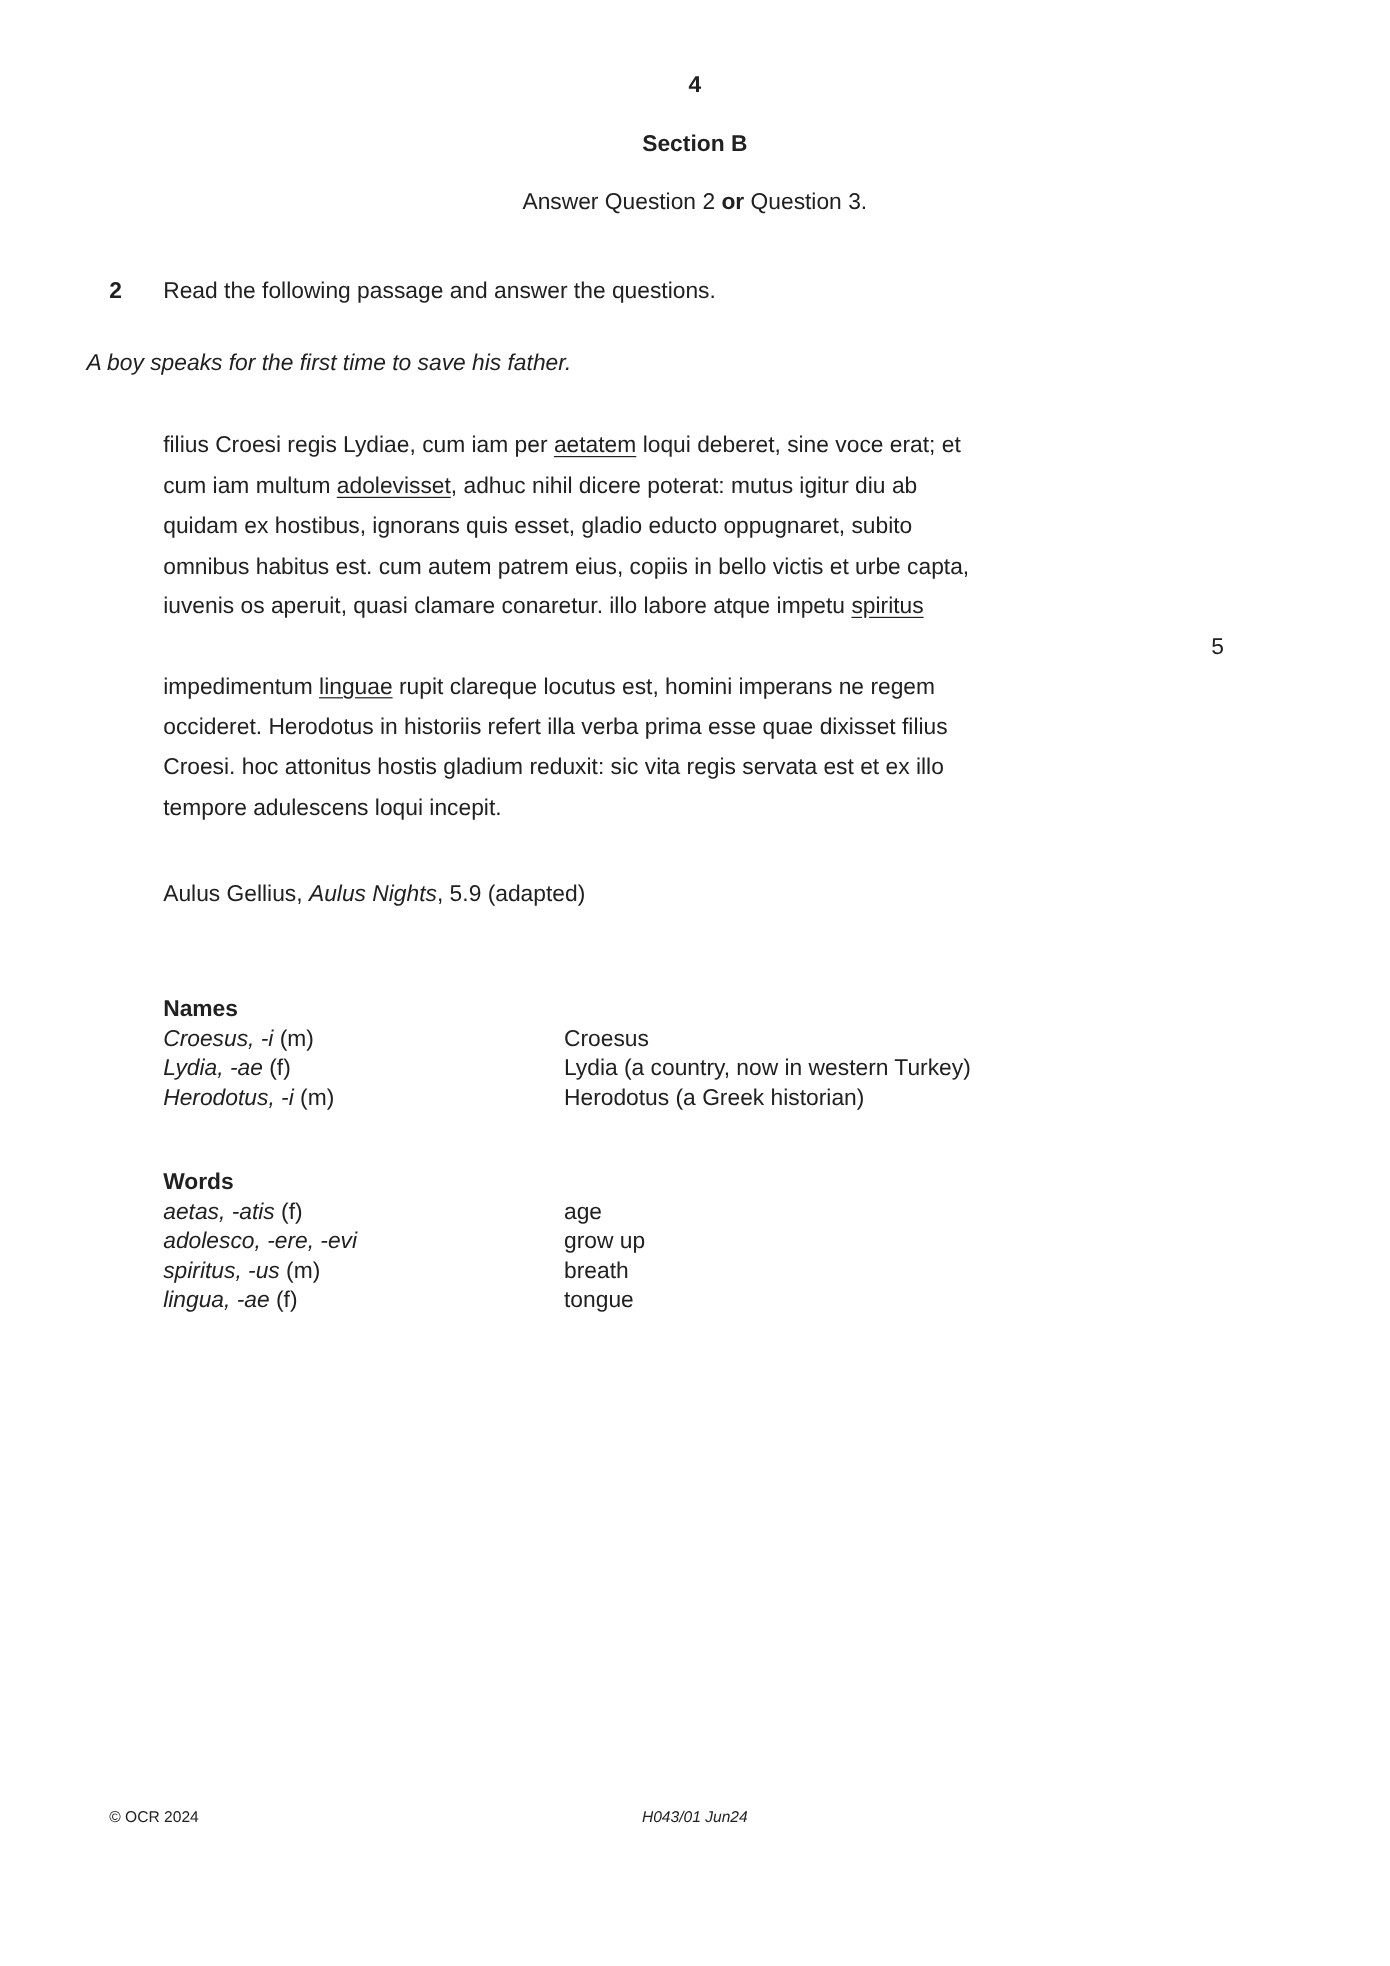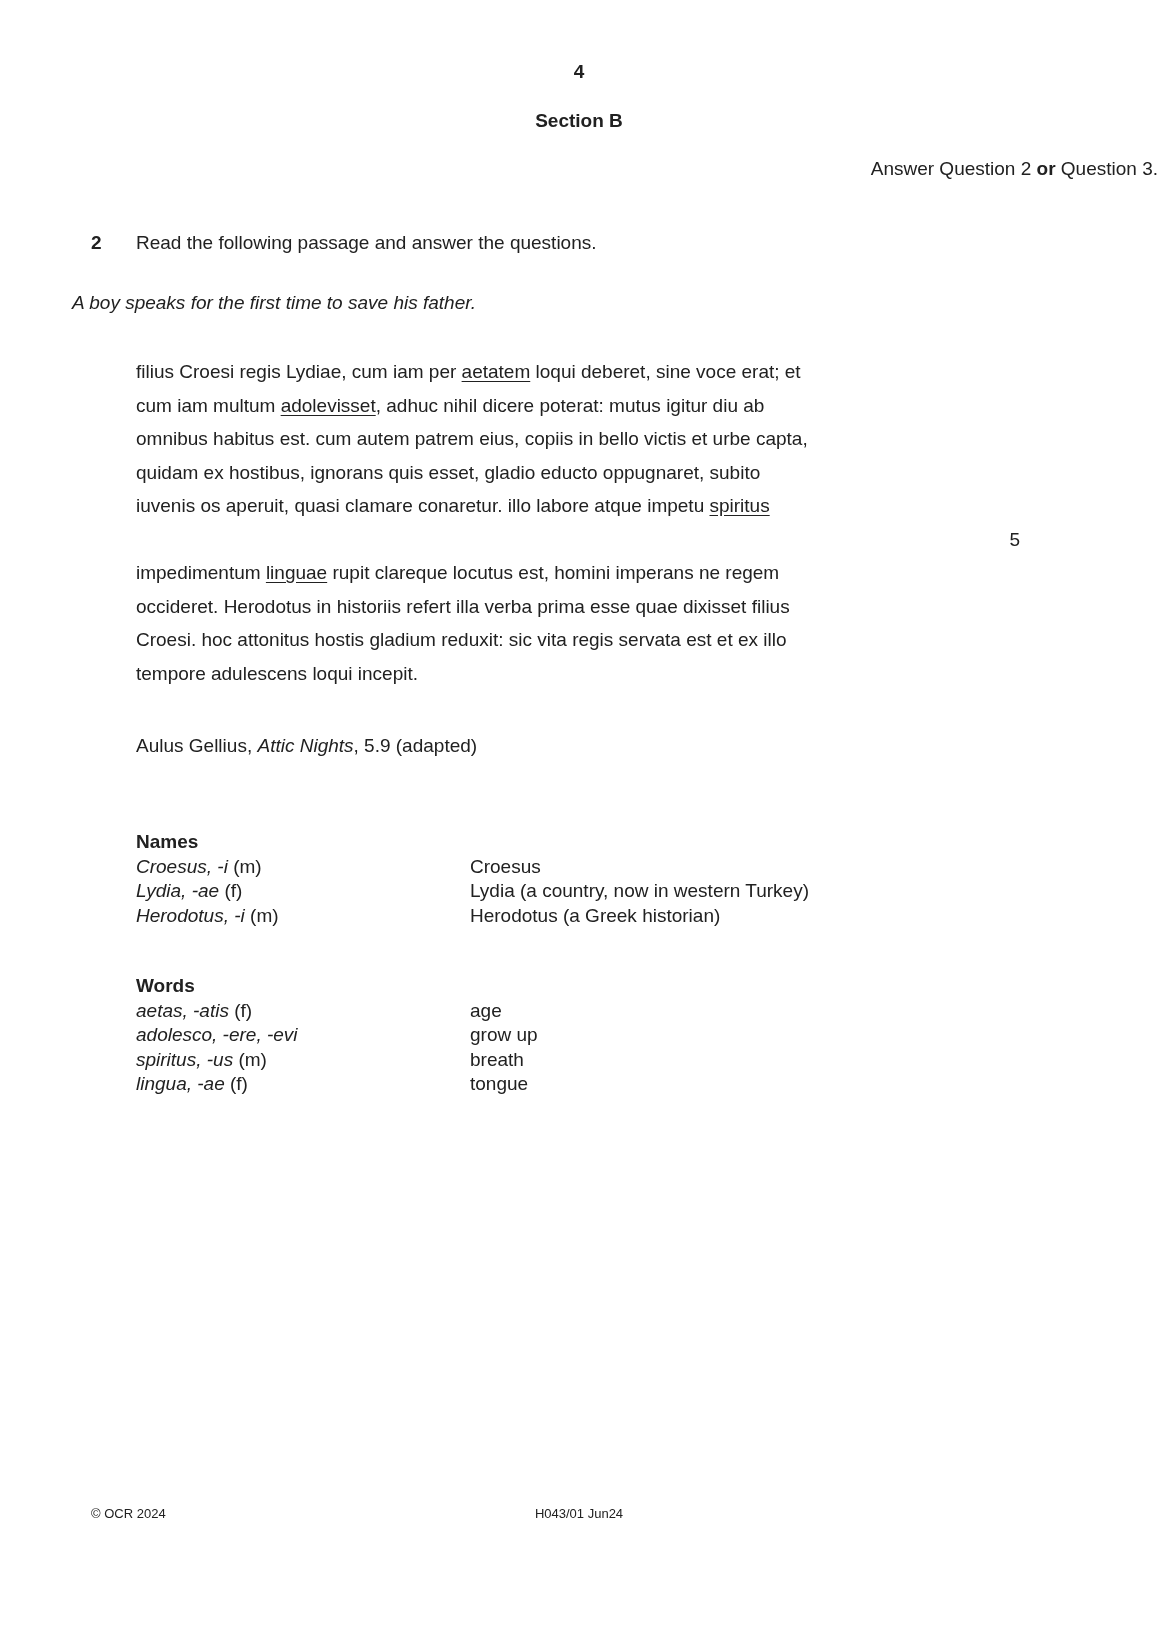--- a/index.html
+++ b/index.html
@@ -15,21 +15,21 @@
     position: relative;
     width: 1158px;
     height: 1638px;
     padding-top: 60px;
     font-size: 19px;
     line-height: 24px;
   }
   .center { text-align: center; }
   .page-number { font-weight: 700; }
   .section-title { font-weight: 700; margin-top: 25px; }
-  .instruction { margin-top: 24px; text-align: right; }
+  .instruction { margin-top: 24px; }
 
   .question-row { display: flex; margin-top: 50px; padding-left: 91px; }
   .q-num { font-weight: 700; width: 45px; flex: 0 0 45px; }
   .q-prompt { flex: 1; }
 
   .intro { margin-top: 36px; margin-left: 72px; font-style: italic; }
 
   .passage { margin-top: 40px; margin-left: 136px; }
   .p-line { display: flex; width: 884px; line-height: 33.5px; flex-direction: column; }
   .p-text { max-width: 800px; }
@@ -44,21 +44,21 @@
   .g-row { display: flex; line-height: 24.5px; }
   .g-latin { width: 334px; flex: 0 0 334px; }
   .g-english { flex: 1; }
 
   .seg-i { font-style: italic; }
   .seg-b { font-weight: 700; }
   .seg-u { text-decoration: underline; text-underline-offset: 3px; }
 
   .footer { position: absolute; top: 1506px; left: 0; width: 100%; font-size: 13px; line-height: 16px; }
   .footer-copyright { position: absolute; left: 91px; top: 0; }
-  .footer-code { text-align: center; }
+  .footer-code { text-align: center; font-style: italic; }
 </style>
 </head>
 <body>
 
 <div class="page">
 
   <div class="page-number center">4</div>
 
   <div class="section-title center">Section B</div>
 
@@ -74,25 +74,25 @@
   <div class="passage">
     <div class="p-line">
       <div class="p-text"><span>filius Croesi regis Lydiae, cum iam per </span><span class="seg-u">aetatem</span><span> loqui deberet, sine voce erat; et</span></div>
       <div class="p-lnum"></div>
     </div>
     <div class="p-line">
       <div class="p-text"><span>cum iam multum </span><span class="seg-u">adolevisset</span><span>, adhuc nihil dicere poterat: mutus igitur diu ab</span></div>
       <div class="p-lnum"></div>
     </div>
     <div class="p-line">
-      <div class="p-text"><span>omnibus habitus est. cum autem patrem eius, copiis in bello victis et urbe capta,</span></div>
+      <div class="p-text"><span>quidam ex hostibus, ignorans quis esset, gladio educto oppugnaret, subito</span></div>
       <div class="p-lnum"></div>
     </div>
     <div class="p-line">
-      <div class="p-text"><span>quidam ex hostibus, ignorans quis esset, gladio educto oppugnaret, subito</span></div>
+      <div class="p-text"><span>omnibus habitus est. cum autem patrem eius, copiis in bello victis et urbe capta,</span></div>
       <div class="p-lnum"></div>
     </div>
     <div class="p-line">
       <div class="p-text"><span>iuvenis os aperuit, quasi clamare conaretur. illo labore atque impetu </span><span class="seg-u">spiritus</span></div>
       <div class="p-lnum">5</div>
     </div>
     <div class="p-line">
       <div class="p-text"><span>impedimentum </span><span class="seg-u">linguae</span><span> rupit clareque locutus est, homini imperans ne regem</span></div>
       <div class="p-lnum"></div>
     </div>
@@ -103,21 +103,21 @@
     <div class="p-line">
       <div class="p-text"><span>Croesi. hoc attonitus hostis gladium reduxit: sic vita regis servata est et ex illo</span></div>
       <div class="p-lnum"></div>
     </div>
     <div class="p-line">
       <div class="p-text"><span>tempore adulescens loqui incepit.</span></div>
       <div class="p-lnum"></div>
     </div>
   </div>
 
-  <div class="attribution"><span>Aulus Gellius, </span><span class="seg-i">Attic Nights</span><span>, 5.9 (adapted)</span></div>
+  <div class="attribution"><span>Aulus Gellius, </span><span class="seg-i">Aulus Nights</span><span>, 5.9 (adapted)</span></div>
 
   <div class="glossary names">
     <div class="g-heading">Names</div>
     <div class="g-row">
       <div class="g-latin"><span class="seg-i">Croesus, -i</span><span> (m)</span></div>
       <div class="g-english">Croesus</div>
     </div>
     <div class="g-row">
       <div class="g-latin"><span class="seg-i">Lydia, -ae</span><span> (f)</span></div>
       <div class="g-english">Lydia (a country, now in western Turkey)</div>

